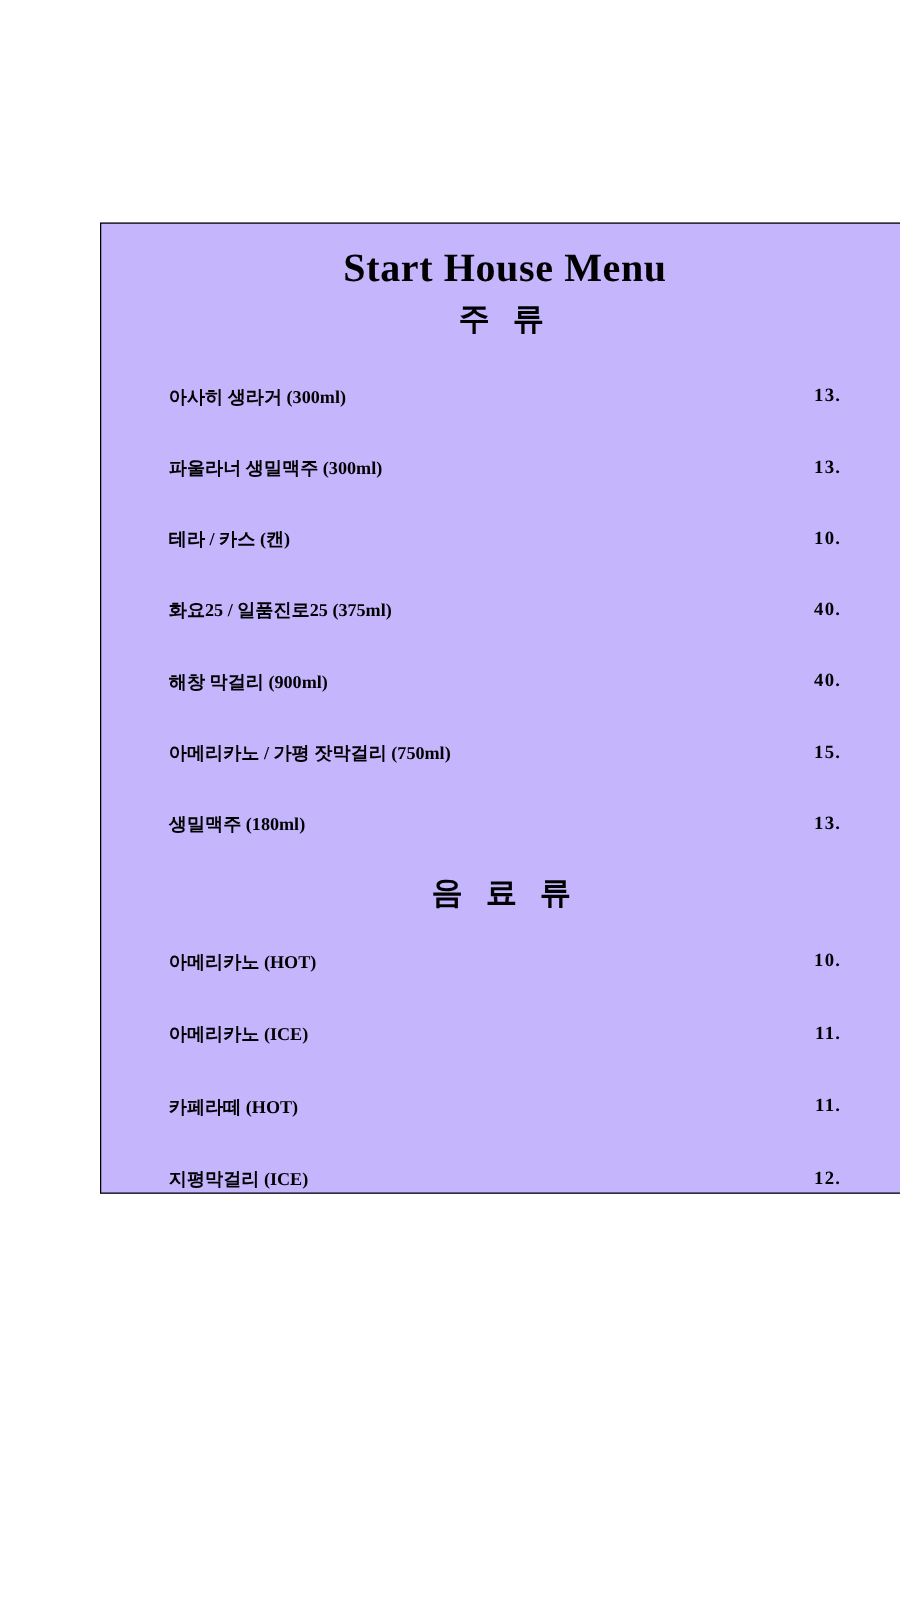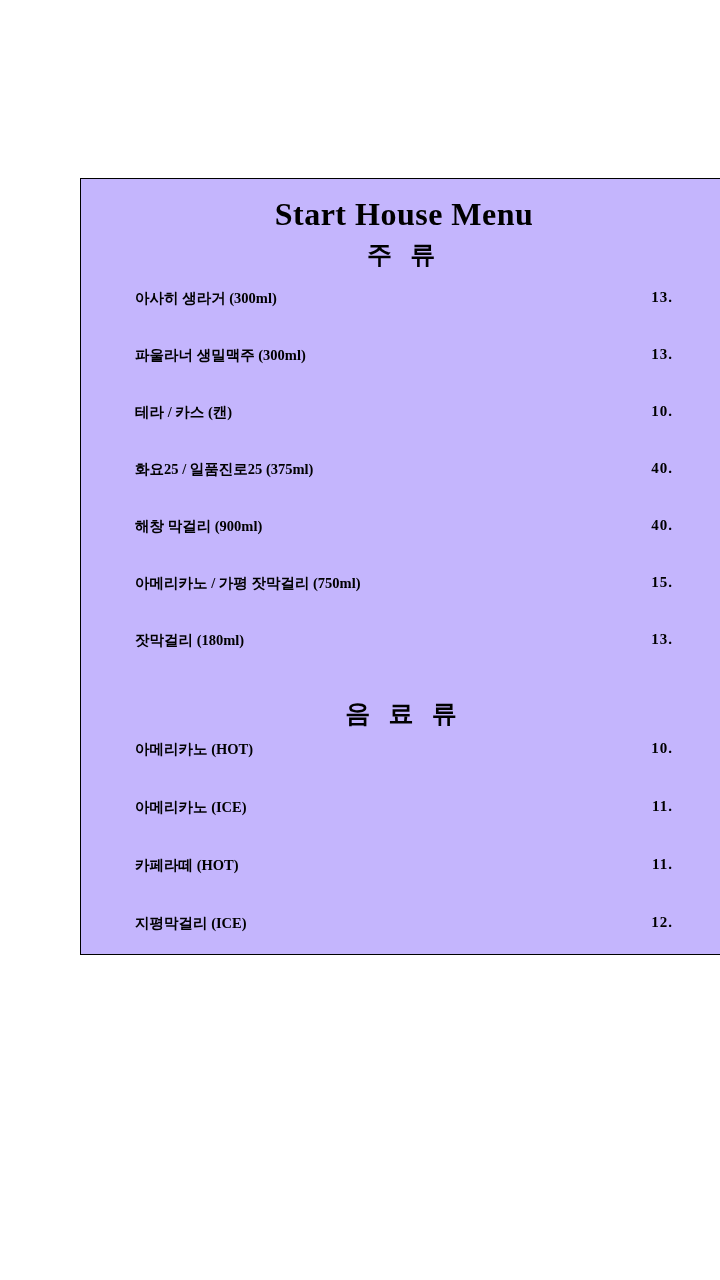--- a/index.html
+++ b/index.html
@@ -45,21 +45,21 @@
   }
   .section-heading.second {
     margin-top: 9px;
     margin-bottom: 4px;
   }
   .items {
     padding: 0 54px 0 54px;
   }
   .row {
     display: flex;
-    align-items: flex-start;
+    align-items: center;
     justify-content: space-between;
     font-weight: bold;
     font-size: 14.5px;
     letter-spacing: 0px;
   }
   .row .name {
     white-space: nowrap;
     font-family: "Liberation Serif", serif;
     font-weight: bold;
   }
@@ -104,21 +104,21 @@
     </div>
     <div class="row">
       <span class="name">해창 막걸리 (900ml)</span>
       <span class="price">40.</span>
     </div>
     <div class="row">
       <span class="name">아메리카노 / 가평 잣막걸리 (750ml)</span>
       <span class="price">15.</span>
     </div>
     <div class="row">
-      <span class="name">잣막걸리 (180ml)</span>
+      <span class="name">생밀맥주 (180ml)</span>
       <span class="price">13.</span>
     </div>
   </div>
 
   <div class="section-heading second">음 료 류</div>
 
   <div class="items group-bev">
     <div class="row">
       <span class="name">아메리카노 (HOT)</span>
       <span class="price">10.</span>

